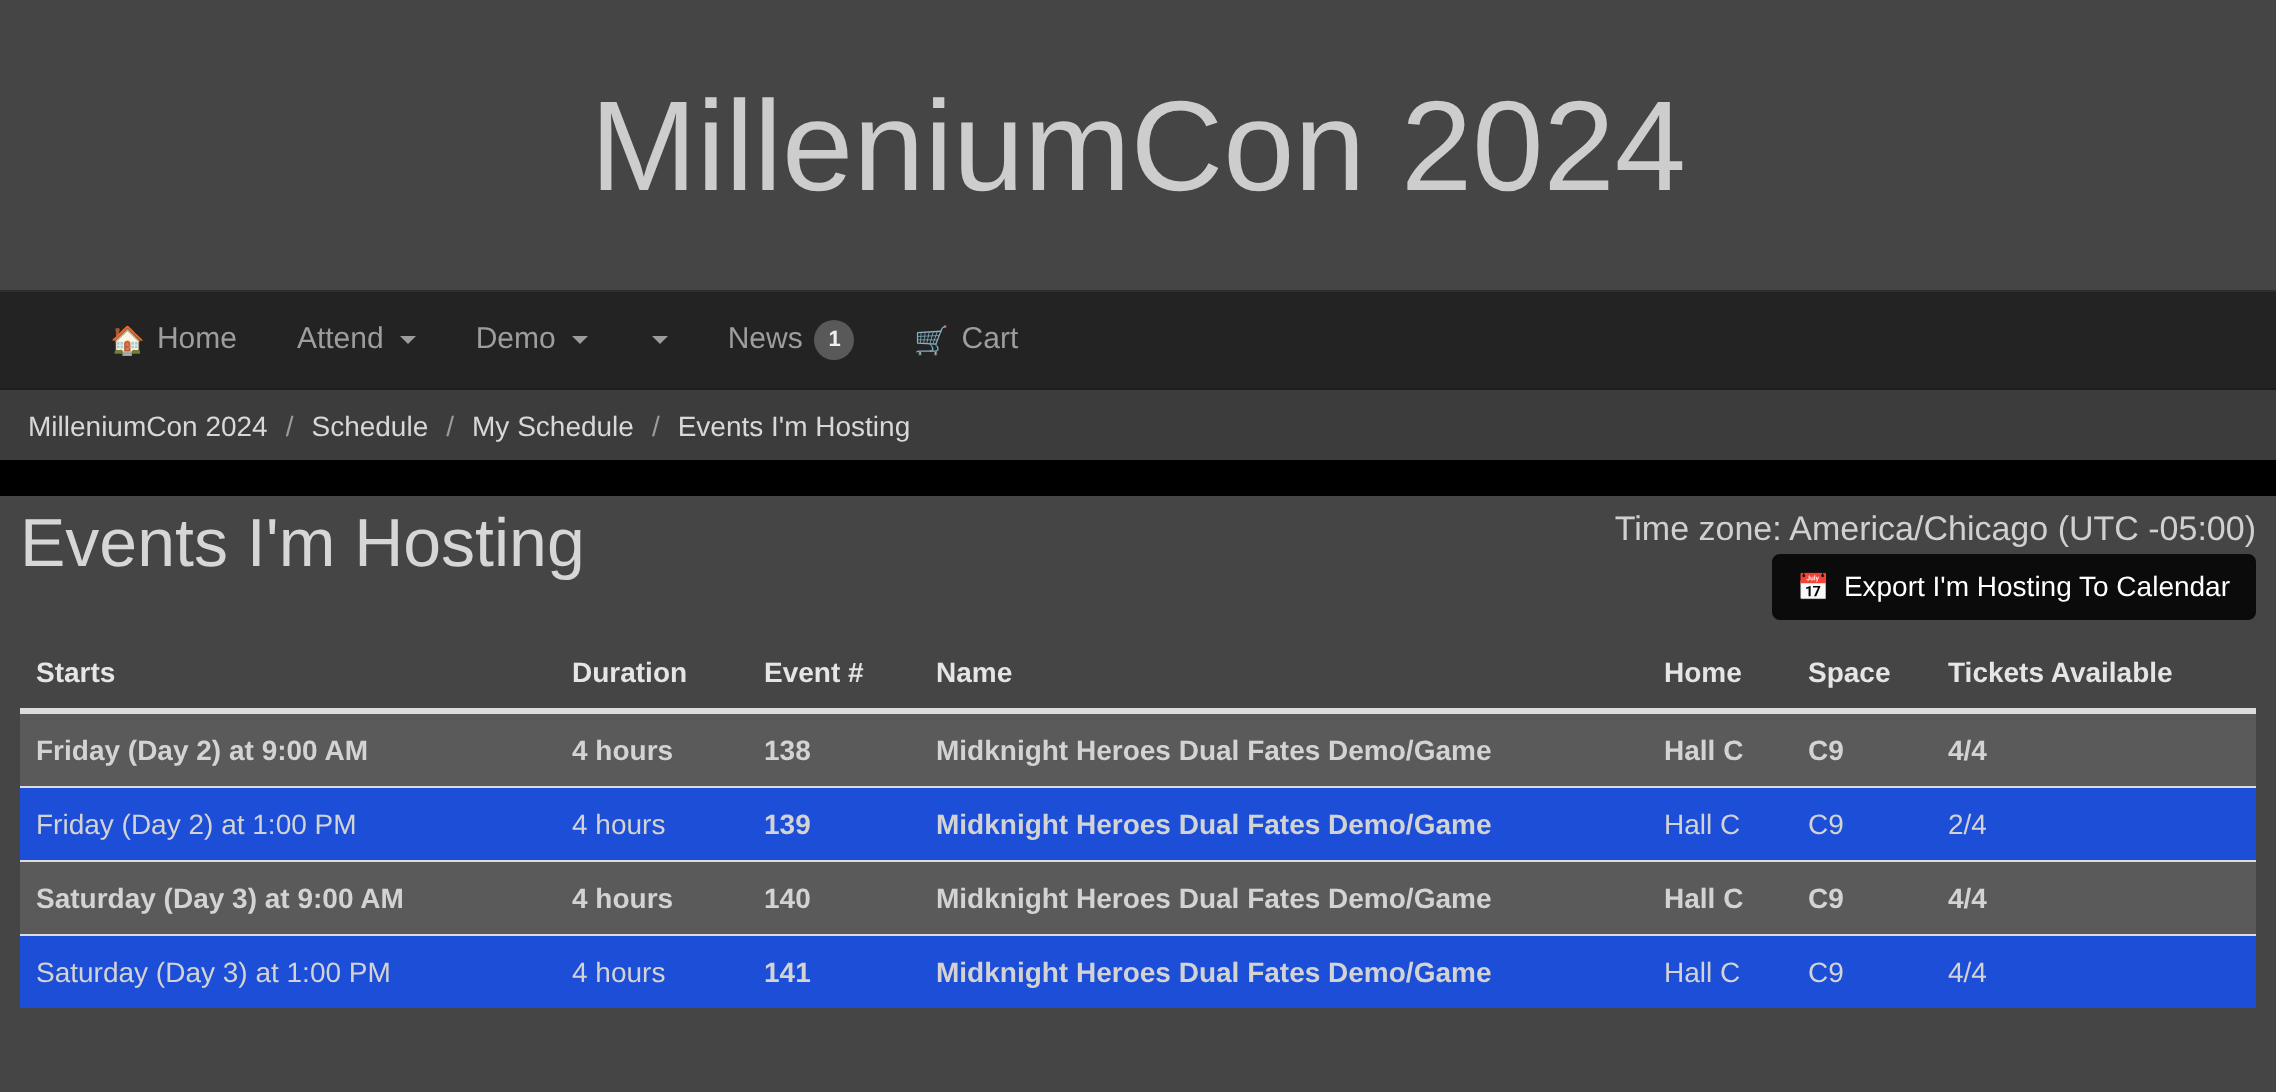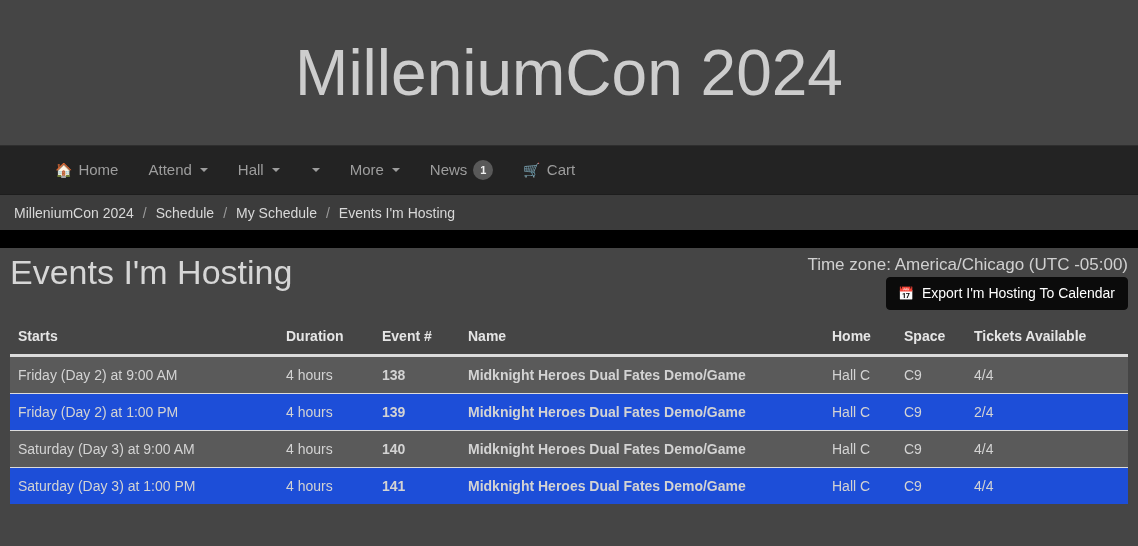--- a/index.html
+++ b/index.html
@@ -155,21 +155,21 @@
   }
   table.sched td {
     font-size: 14px;
     padding: 10px 8px;
     border-top: 1px solid #dcdcdc;
     color: #d3d3d3;
     white-space: nowrap;
     overflow: hidden;
     text-overflow: ellipsis;
   }
-  tr.row-odd td { background: #5a5a5a; }
+  tr.row-odd td { background: #5a5a5a; font-weight: bold; }
   tr.row-even td { background: #1d4ed8; }
   td.strong { color: #f2f2f2; font-weight: bold; }
 
   .col-starts   { width: 268px; }
   .col-duration { width: 96px; }
   .col-event    { width: 86px; }
   .col-name     { width: 364px; }
   .col-room     { width: 72px; }
   .col-space    { width: 70px; }
   .col-tickets  { width: auto; }
@@ -184,28 +184,24 @@
 <nav class="navbar">
   <div class="nav-item">
     <span class="nav-icon">🏠</span>
     <span>Home</span>
   </div>
   <div class="nav-item">
     <span>Attend</span>
     <span class="caret"></span>
   </div>
   <div class="nav-item">
-    <span>Hall</span>
+    <span>Demo</span>
     <span class="caret"></span>
   </div>
   <div class="nav-item">
-    <span class="caret"></span>
-  </div>
-  <div class="nav-item">
-    <span>More</span>
     <span class="caret"></span>
   </div>
   <div class="nav-item">
     <span>News</span>
     <span class="badge">1</span>
   </div>
   <div class="nav-item">
     <span class="nav-icon">🛒</span>
     <span>Cart</span>
   </div>

